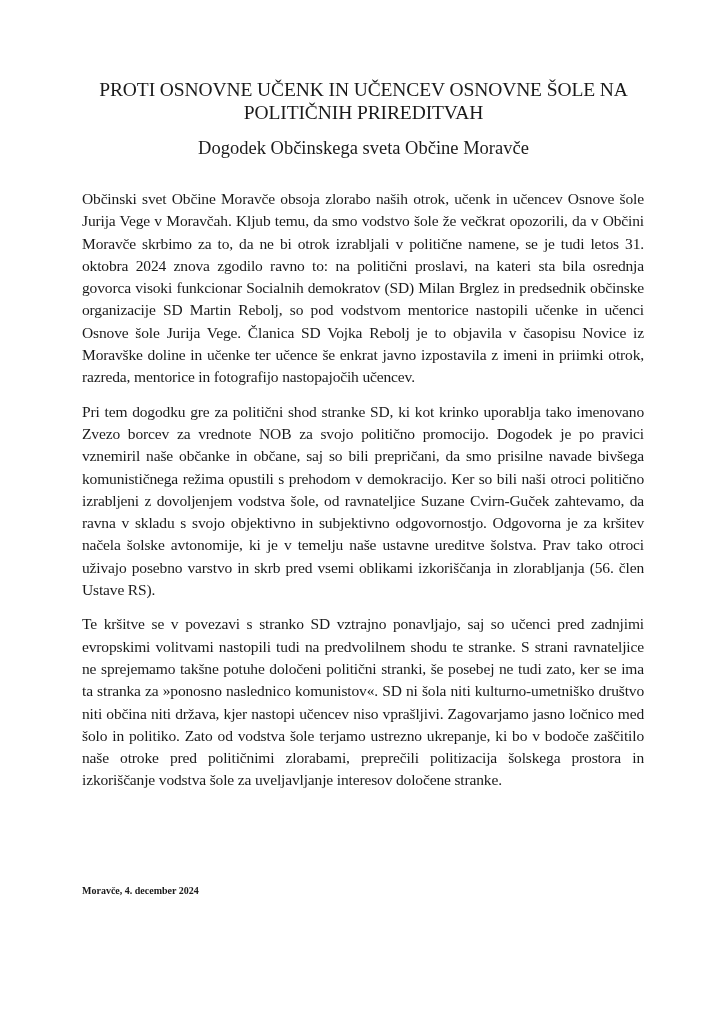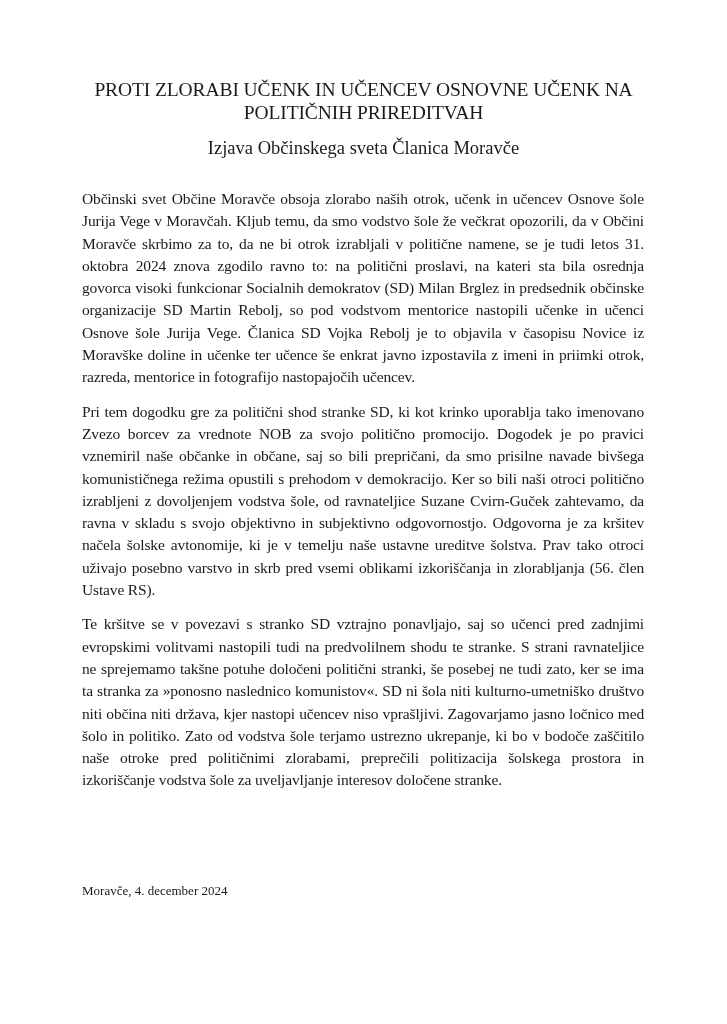--- a/index.html
+++ b/index.html
@@ -20,28 +20,28 @@
     .body {
       position: absolute; left: 82px; top: 176px; width: 562px;
     }
     .para {
       margin: 12px 0 11px 0;
       font-size: 15.5px; line-height: 22.3px; text-align: justify;
       hyphens: none; letter-spacing: -0.15px;
     }
     .signoff {
       position: absolute; left: 82px; top: 880px;
-      font-size: 13px; line-height: 22px;
+      font-size: 10px; line-height: 22px; font-weight: bold;
     }
   </style>
 </head>
 <body>
 
 <div class="page">
-  <div class="title">PROTI ZLORABI UČENK IN UČENCEV OSNOVNE UČENK NA POLITIČNIH PRIREDITVAH</div>
-  <div class="subtitle">Izjava Občinskega sveta Članica Moravče</div>
+  <div class="title">PROTI OSNOVNE UČENK IN UČENCEV OSNOVNE ŠOLE NA POLITIČNIH PRIREDITVAH</div>
+  <div class="subtitle">Dogodek Občinskega sveta Občine Moravče</div>
   <div class="body">
     <p class="para">Občinski svet Občine Moravče obsoja zlorabo naših otrok, učenk in učencev Osnove šole Jurija Vege v Moravčah. Kljub temu, da smo vodstvo šole že večkrat opozorili, da v Občini Moravče skrbimo za to, da ne bi otrok izrabljali v politične namene, se je tudi letos 31. oktobra 2024 znova zgodilo ravno to: na politični proslavi, na kateri sta bila osrednja govorca visoki funkcionar Socialnih demokratov (SD) Milan Brglez in predsednik občinske organizacije SD Martin Rebolj, so pod vodstvom mentorice nastopili učenke in učenci Osnove šole Jurija Vege. Članica SD Vojka Rebolj je to objavila v časopisu Novice iz Moravške doline in učenke ter učence še enkrat javno izpostavila z imeni in priimki otrok, razreda, mentorice in fotografijo nastopajočih učencev.</p>
     <p class="para">Pri tem dogodku gre za politični shod stranke SD, ki kot krinko uporablja tako imenovano Zvezo borcev za vrednote NOB za svojo politično promocijo. Dogodek je po pravici vznemiril naše občanke in občane, saj so bili prepričani, da smo prisilne navade bivšega komunističnega režima opustili s prehodom v demokracijo. Ker so bili naši otroci politično izrabljeni z dovoljenjem vodstva šole, od ravnateljice Suzane Cvirn-Guček zahtevamo, da ravna v skladu s svojo objektivno in subjektivno odgovornostjo. Odgovorna je za kršitev načela šolske avtonomije, ki je v temelju naše ustavne ureditve šolstva. Prav tako otroci uživajo posebno varstvo in skrb pred vsemi oblikami izkoriščanja in zlorabljanja (56. člen Ustave RS).</p>
     <p class="para">Te kršitve se v povezavi s stranko SD vztrajno ponavljajo, saj so učenci pred zadnjimi evropskimi volitvami nastopili tudi na predvolilnem shodu te stranke. S strani ravnateljice ne sprejemamo takšne potuhe določeni politični stranki, še posebej ne tudi zato, ker se ima ta stranka za »ponosno naslednico komunistov«. SD ni šola niti kulturno-umetniško društvo niti občina niti država, kjer nastopi učencev niso vprašljivi. Zagovarjamo jasno ločnico med šolo in politiko. Zato od vodstva šole terjamo ustrezno ukrepanje, ki bo v bodoče zaščitilo naše otroke pred političnimi zlorabami, preprečili politizacija šolskega prostora in izkoriščanje vodstva šole za uveljavljanje interesov določene stranke.</p>
   </div>
   <div class="signoff">Moravče, 4. december 2024</div>
 </div>
 
 </body></html>

